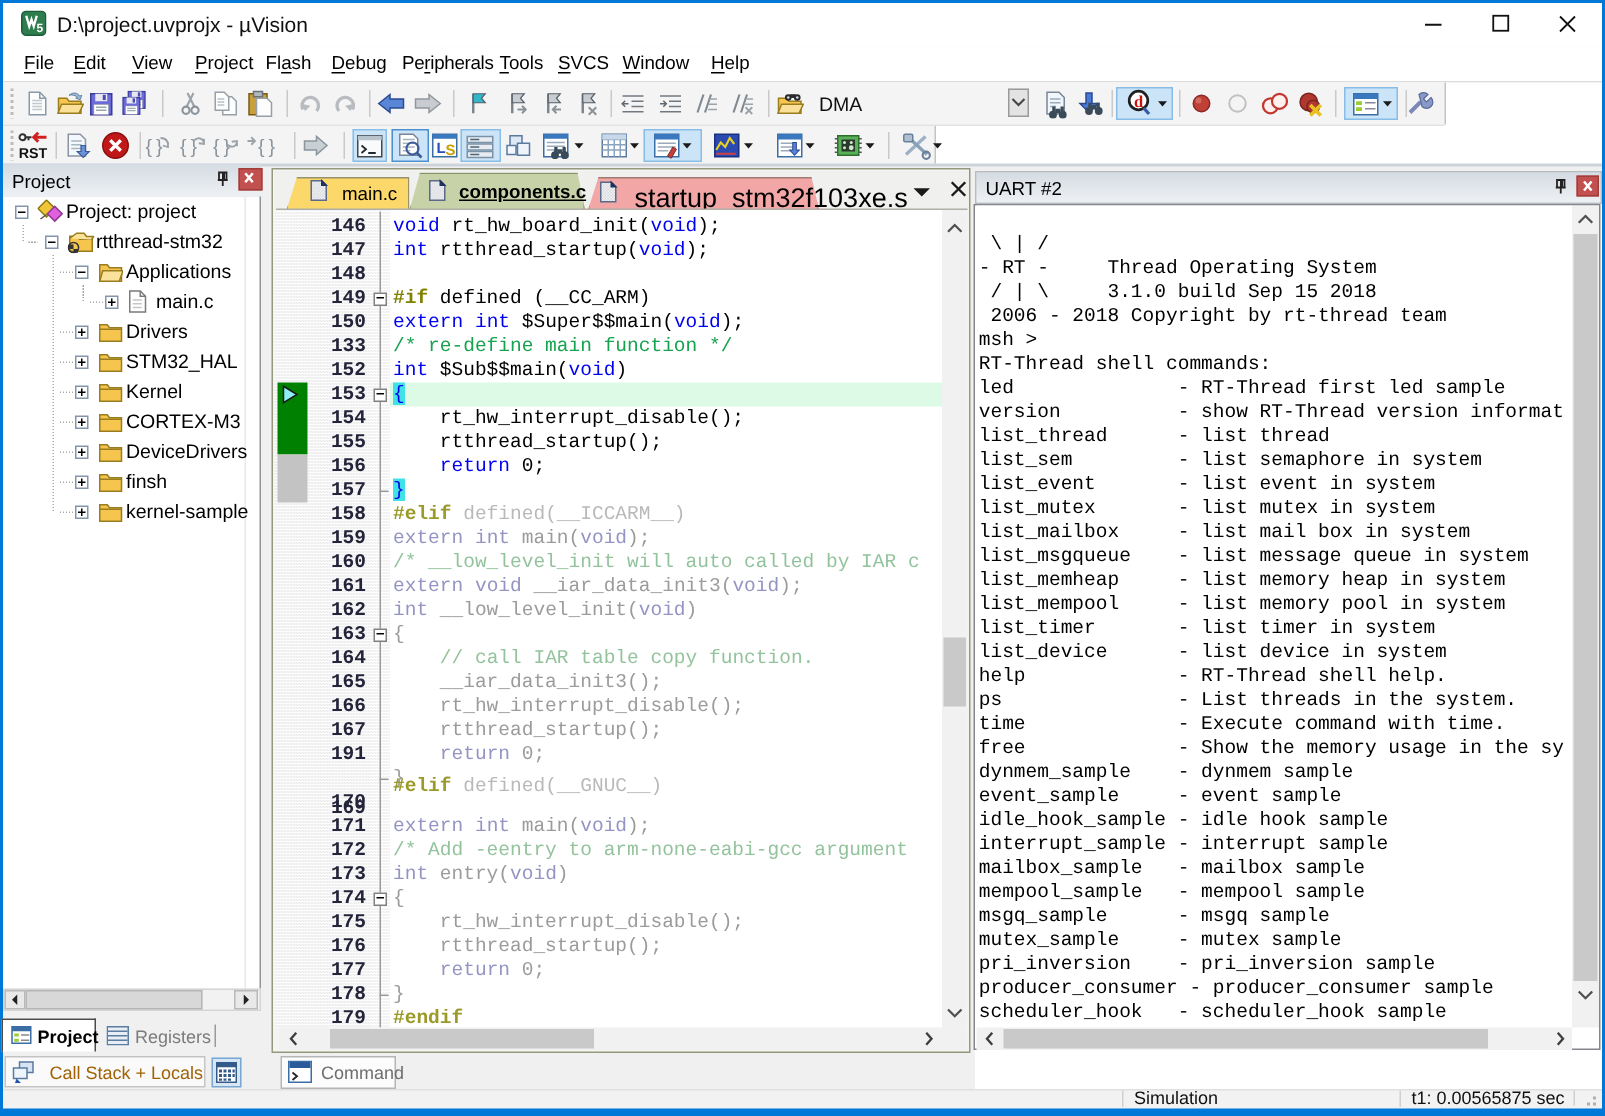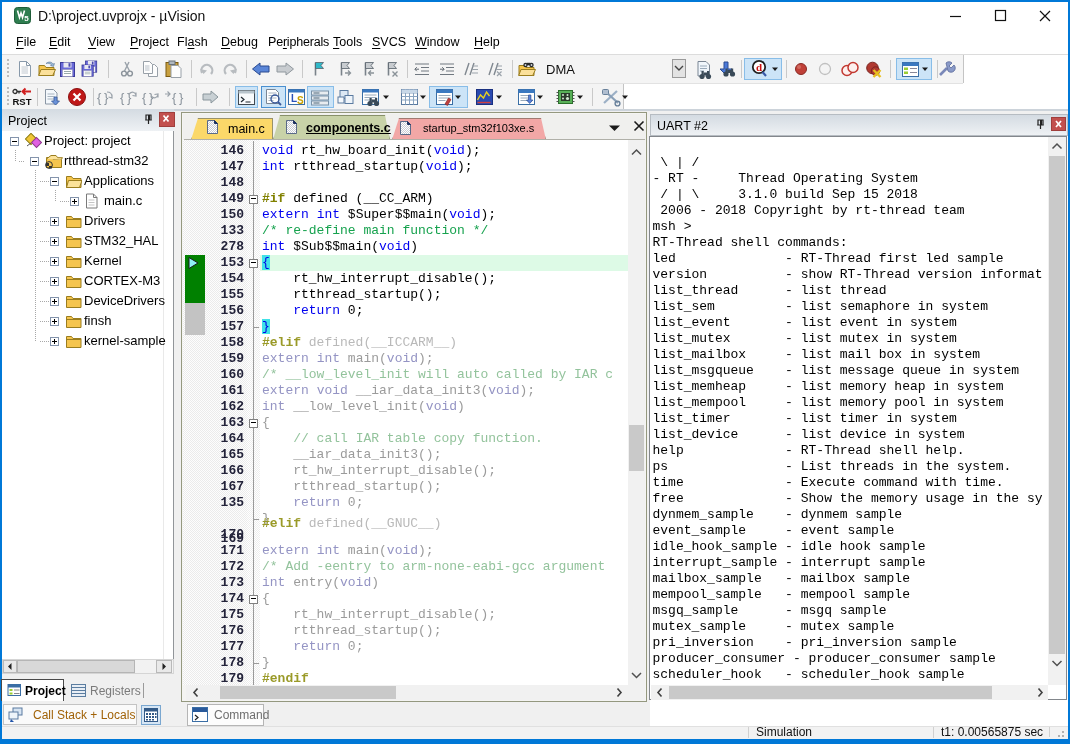--- a/index.html
+++ b/index.html
@@ -632,21 +632,21 @@
 <defs>
         <pattern id="st" width="2" height="2" patternUnits="userSpaceOnUse">
           <rect width="2" height="2" fill="#fff"></rect>
           <rect width="1" height="1" fill="#c9ccd4"></rect>
           <rect x="1" y="1" width="1" height="1" fill="#c9ccd4"></rect>
         </pattern>
       </defs>
 <path d="M1.5 1.5 h7 l3 3 v10 h-10 z" fill="url(#st)" stroke="#5a6a88"></path>
       <path d="M8.5 1.5 l3 3 h-3 z" fill="#1e3260" stroke="#1e3260"></path>
 </svg>
-<div class="abs" style="left:423px;top:122px;font-size:11px">startup_stm32f103xe.s</div>
+<div class="abs" style="left:423px;top:122px;font-size:18px">startup_stm32f103xe.s</div>
 <svg class="abs" style="left:607px;top:124px" width="16" height="8">
       <path d="M2 1.5 L13 1.5 L7.5 7 Z" fill="#1a1a1a"></path>
     </svg>
 <svg class="abs" style="left:632px;top:119px" width="14" height="14">
       <path d="M2.5 2.5 L11.5 11.5 M11.5 2.5 L2.5 11.5" stroke="#1a1a1a" stroke-width="1.6"></path>
     </svg>
 <div class="abs" style="left:184px;top:139px;width:461px;height:1px;background:#b0b0a8"></div>
 </div>
 
 <div id="editor">
@@ -665,37 +665,37 @@
       <path d="M3 1.5 L12 7 L3 12.5 Z" fill="#8ff0f4" stroke="#1a1a1a"></path>
     </svg>
 
 <div id="lnums">
 <div class="ln" style="left:204px;top:143px">146</div>
 <div class="ln" style="left:204px;top:159px">147</div>
 <div class="ln" style="left:204px;top:175px">148</div>
 <div class="ln" style="left:204px;top:191px">149</div>
 <div class="ln" style="left:204px;top:207px">150</div>
 <div class="ln" style="left:204px;top:223px">133</div>
-<div class="ln" style="left:204px;top:239px">278</div>
+<div class="ln" style="left:204px;top:239px">152</div>
 <div class="ln" style="left:204px;top:255px">153</div>
 <div class="ln" style="left:204px;top:271px">154</div>
 <div class="ln" style="left:204px;top:287px">155</div>
 <div class="ln" style="left:204px;top:303px">156</div>
 <div class="ln" style="left:204px;top:319px">157</div>
 <div class="ln" style="left:204px;top:335px">158</div>
 <div class="ln" style="left:204px;top:351px">159</div>
 <div class="ln" style="left:204px;top:367px">160</div>
 <div class="ln" style="left:204px;top:383px">161</div>
 <div class="ln" style="left:204px;top:399px">162</div>
 <div class="ln" style="left:204px;top:415px">163</div>
 <div class="ln" style="left:204px;top:431px">164</div>
 <div class="ln" style="left:204px;top:447px">165</div>
 <div class="ln" style="left:204px;top:463px">166</div>
 <div class="ln" style="left:204px;top:479px">167</div>
-<div class="ln" style="left:204px;top:495px">135</div>
+<div class="ln" style="left:204px;top:495px">191</div>
 <div class="ln" style="left:204px;top:531px">169</div>
 <div class="ln" style="left:204px;top:527px">170</div>
 <div class="ln" style="left:204px;top:543px">171</div>
 <div class="ln" style="left:204px;top:559px">172</div>
 <div class="ln" style="left:204px;top:575px">173</div>
 <div class="ln" style="left:204px;top:591px">174</div>
 <div class="ln" style="left:204px;top:607px">175</div>
 <div class="ln" style="left:204px;top:623px">176</div>
 <div class="ln" style="left:204px;top:639px">177</div>
 <div class="ln" style="left:204px;top:655px">178</div>

